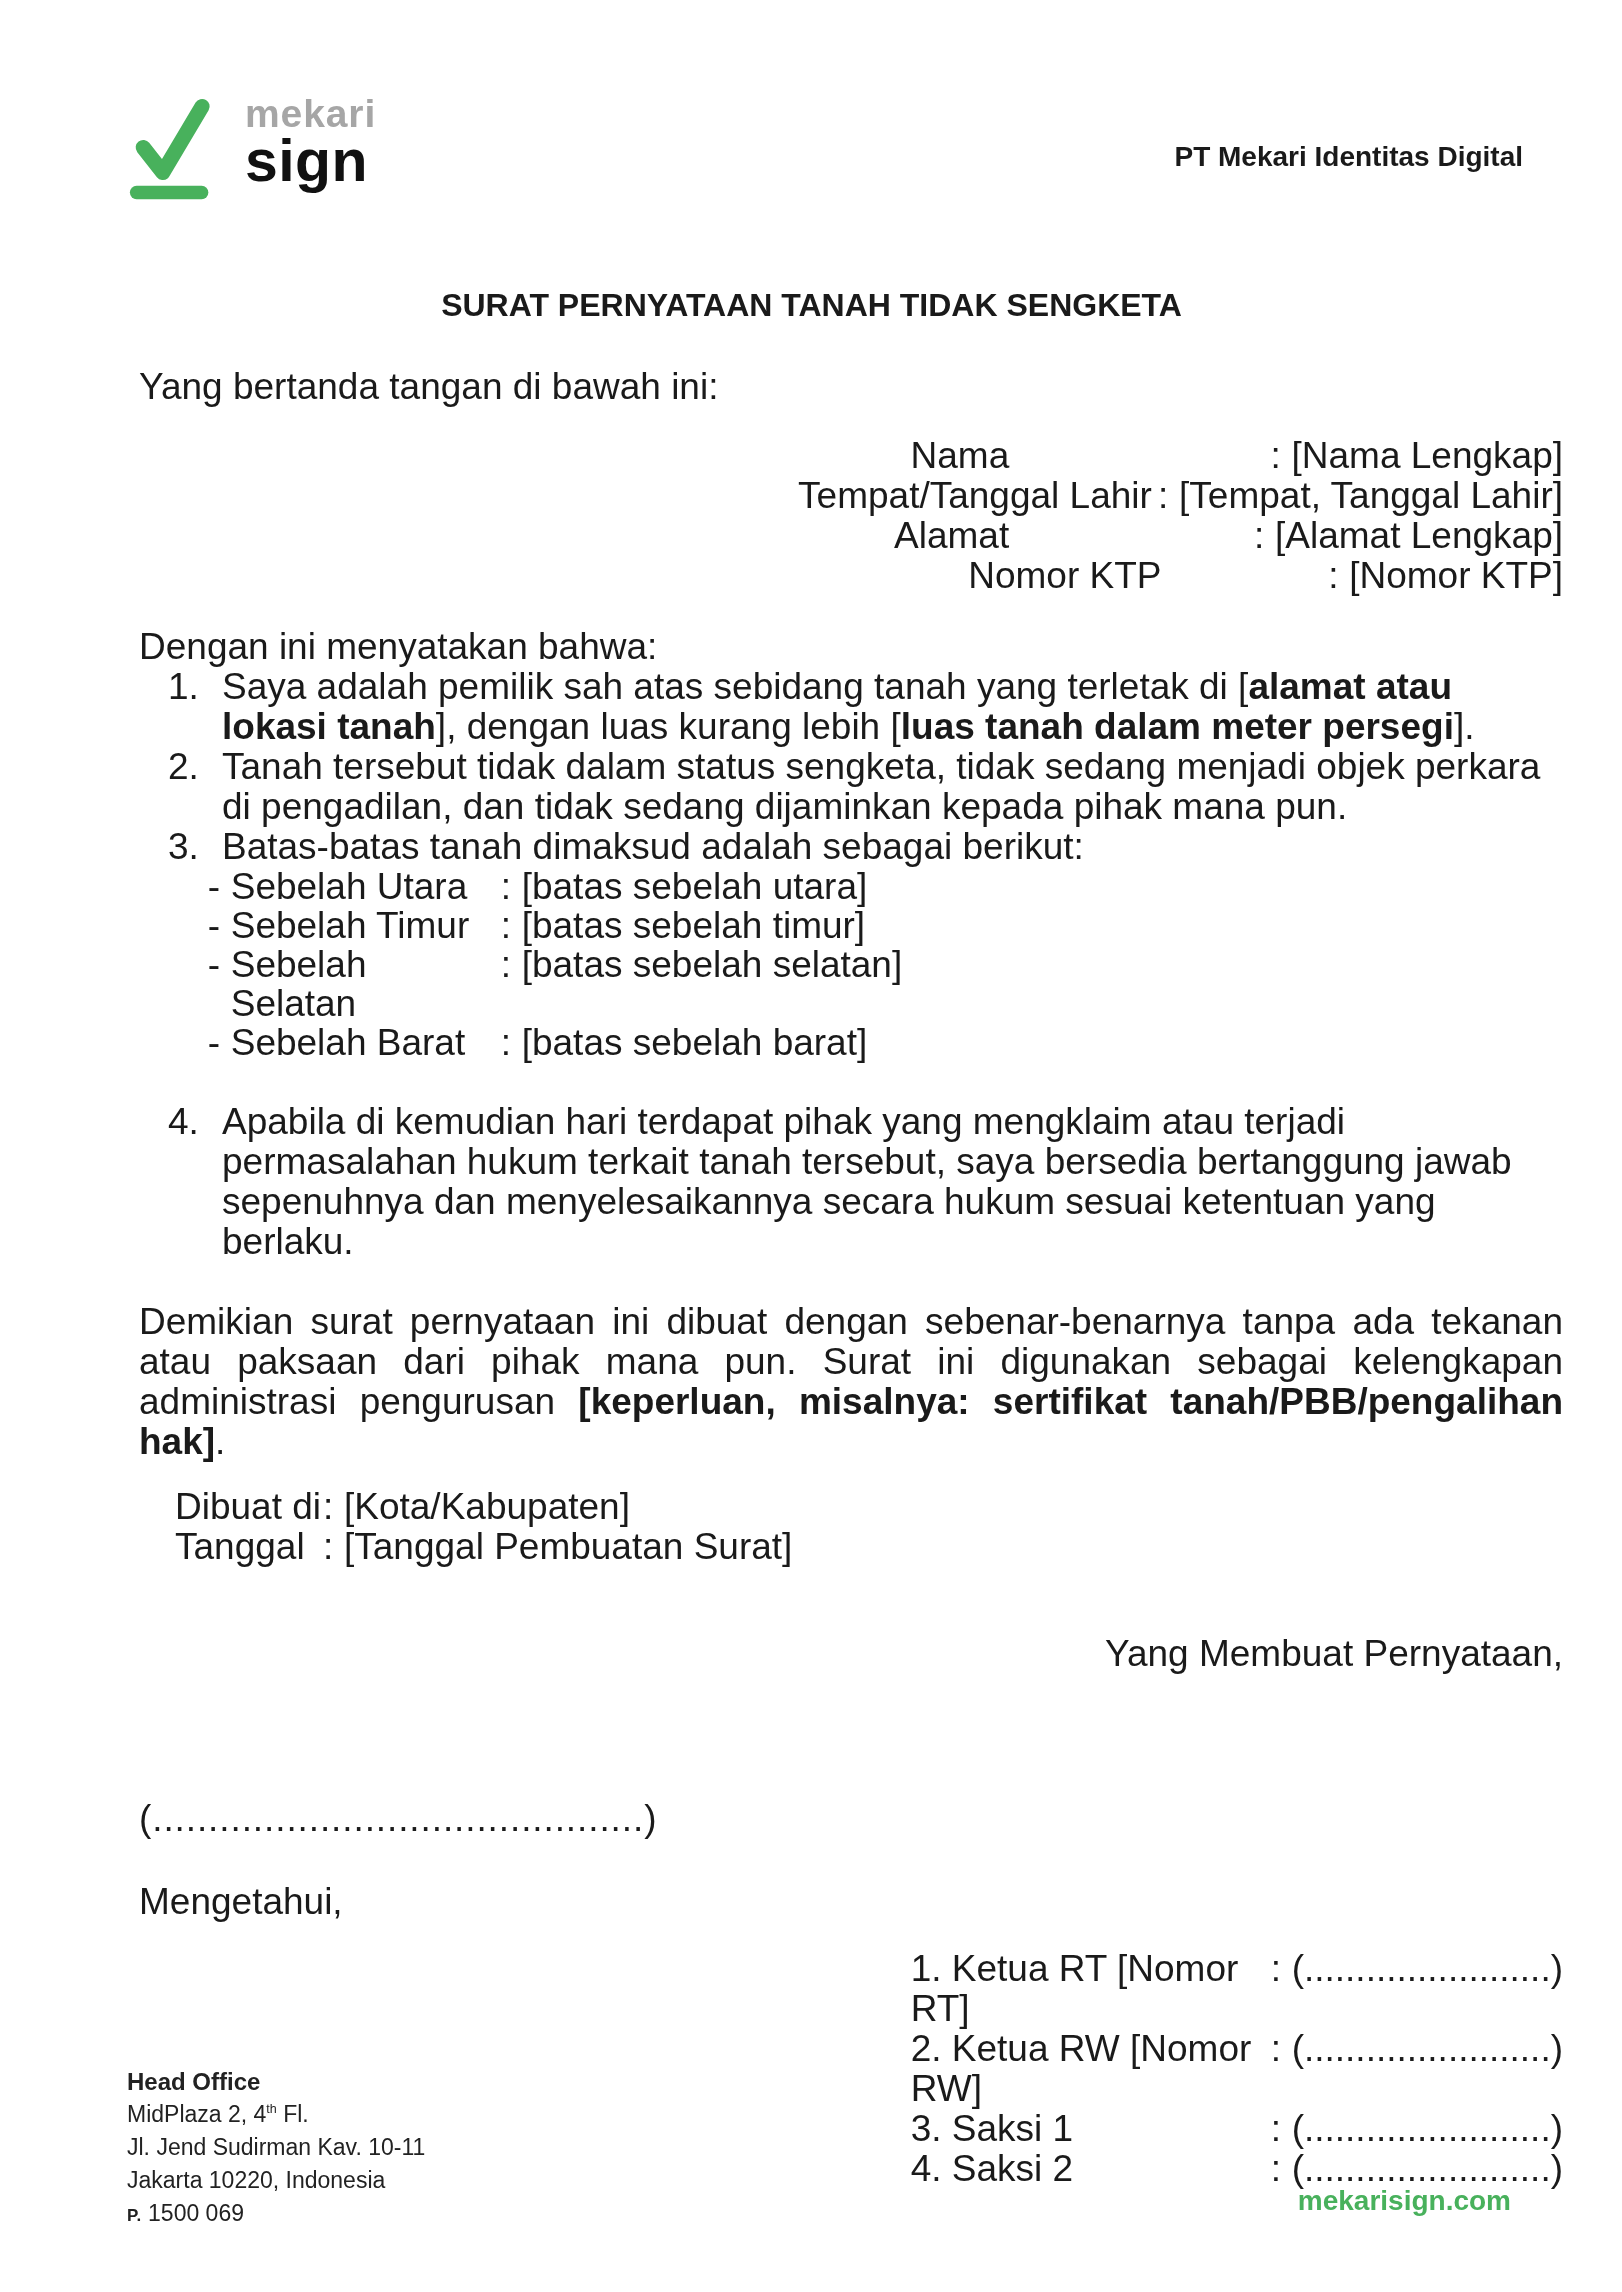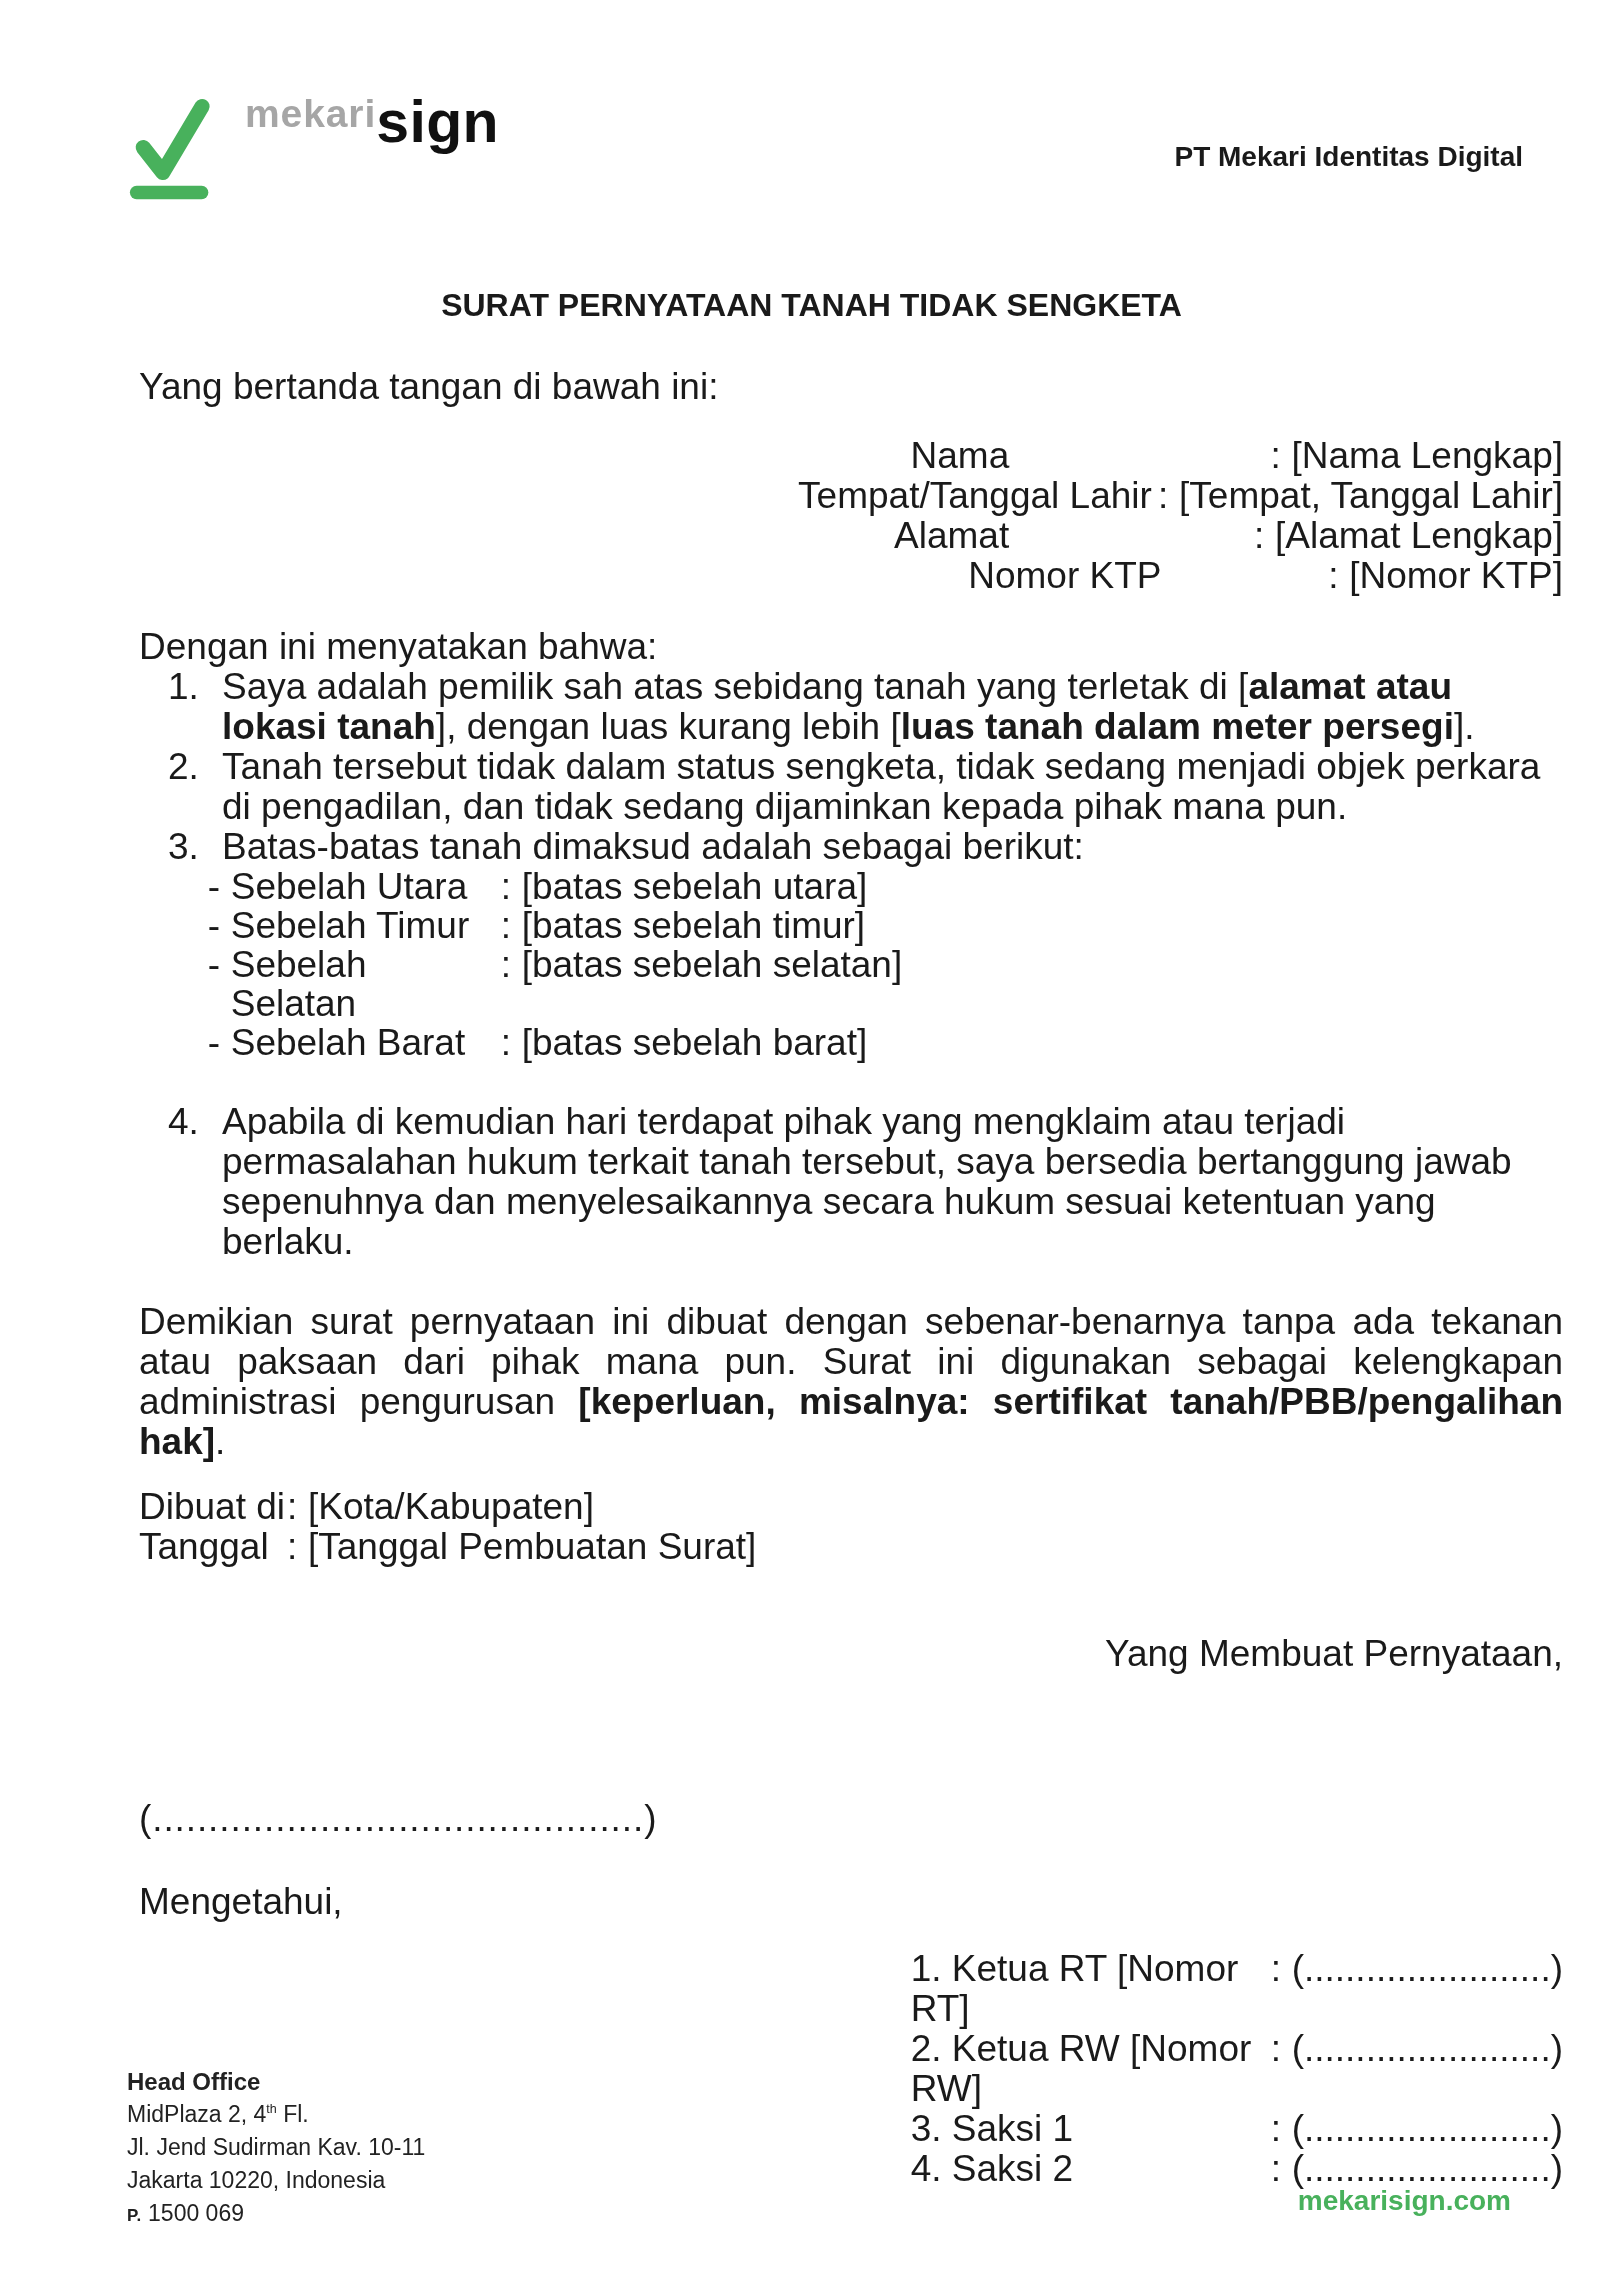--- a/index.html
+++ b/index.html
@@ -9,21 +9,21 @@
     font-family:"Liberation Sans", sans-serif;
     color:#1a1a1a;
     position:relative;
   }
   .page { position:relative; width:1623px; height:2293px; overflow:hidden; background:#fff; }
 
   
   .header { display:flex; justify-content:space-between; align-items:flex-start; padding:94px 100px 0 127px; }
   .logo { display:flex; }
   .logo-icon { width:86px; height:107px; }
-  .logo-text { margin-left:32px; display:flex; flex-direction:row; }
+  .logo-text { margin-left:32px; display:flex; flex-direction:column; }
   .logo-mekari { color:#a6a6a6; font-size:39px; font-weight:600; letter-spacing:0.9px; line-height:1; }
   .logo-sign { color:#111; font-size:59px; font-weight:700; letter-spacing:0.4px; line-height:0.95; margin-top:0; }
   .company-name { font-size:28px; font-weight:700; margin-top:47px; }
 
   
   .doc-title { margin-top:85px; text-align:center; font-size:32px; font-weight:700; line-height:38px; }
 
   .content { padding:0 60px 0 139px; font-size:37px; }
 
   .intro { margin-top:43px; line-height:40px; }
@@ -41,21 +41,21 @@
   .li-body { flex:1; }
   .li-gap { margin-top:40px; }
 
   .boundary { display:flex; line-height:39px; margin-left:-14.3px; }
   .b-left { width:293px; flex:none; display:flex; }
   .b-dash { width:23px; flex:none; }
 
   .closing { margin-top:40px; line-height:40px; text-align:justify; }
 
   .issuance { margin-top:25px; }
-  .irow { display:flex; line-height:40px; }
+  .irow { display:flex; line-height:40px;margin-left:36px; }
   .irow .ilbl { width:148px; flex:none; }
 
   .sig-heading { margin-top:67px; line-height:40px;text-align:right; }
   .sig-line { margin-top:125px; line-height:40px; letter-spacing:0.9px; }
   .sig-name { line-height:40px; }
 
   .ack-heading { margin-top:43px; line-height:40px; }
   .ack { margin-top:27px; }
 
   b, .bold { font-weight:700; }

